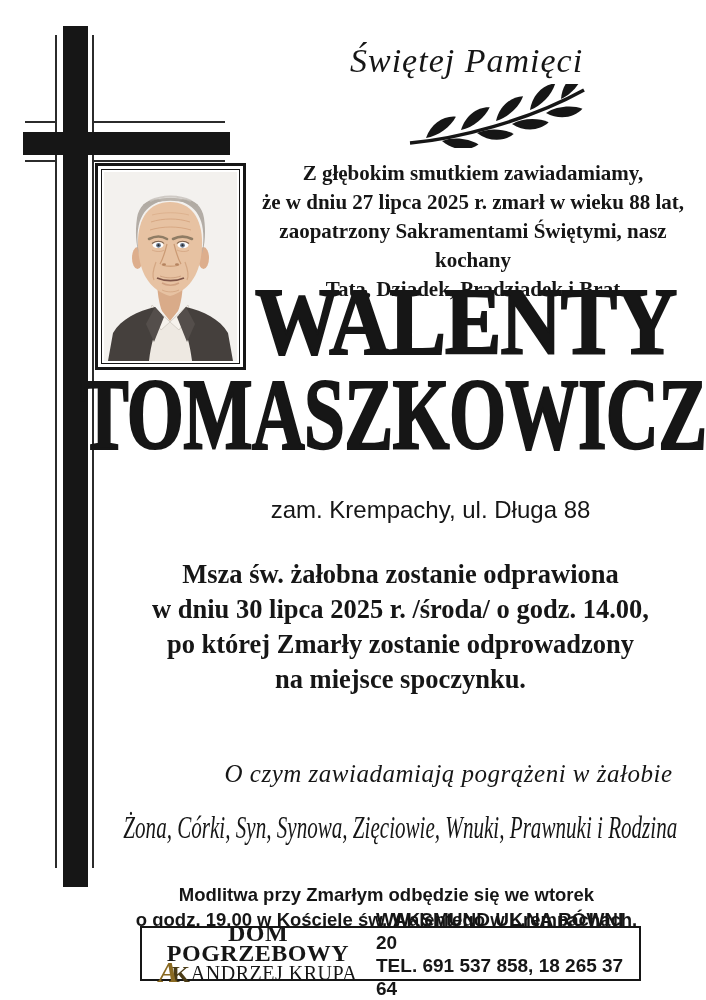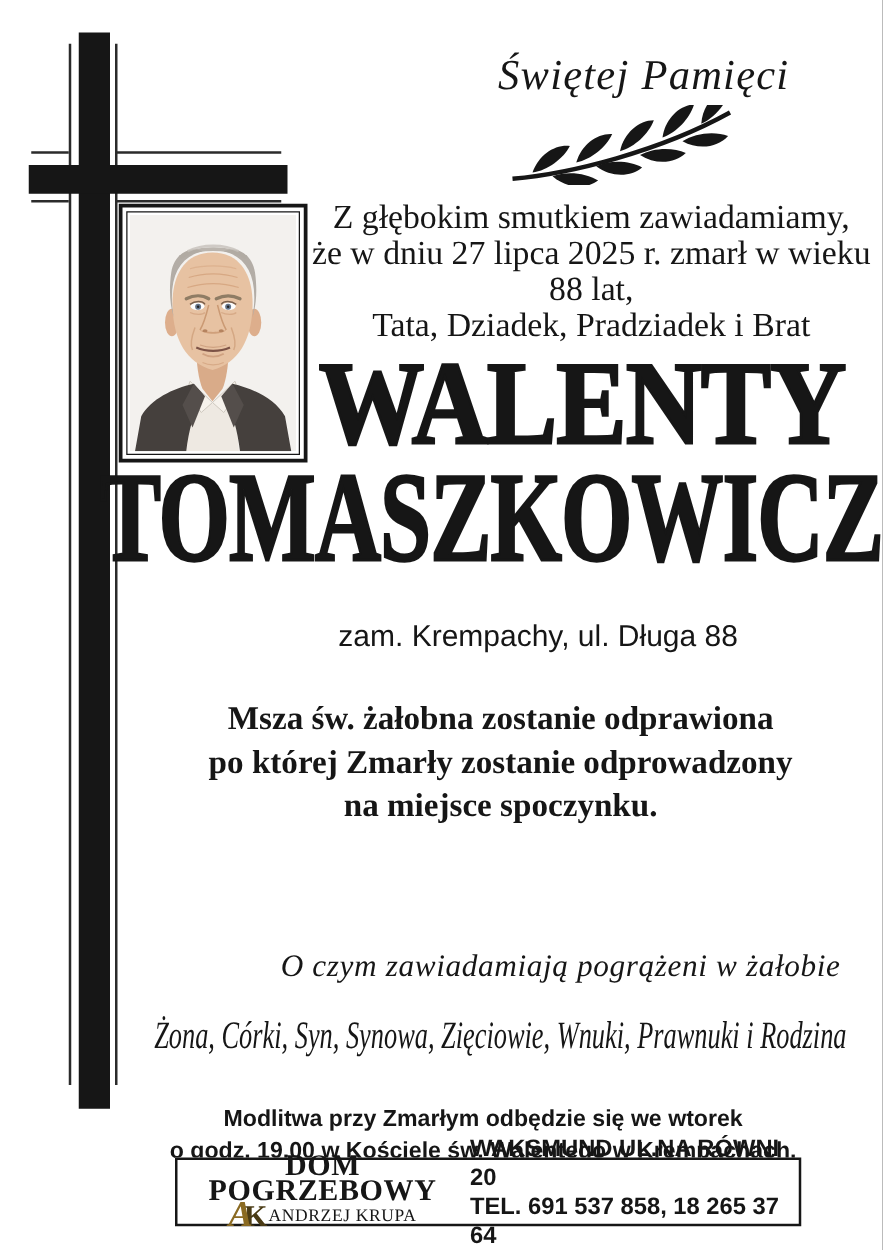--- a/index.html
+++ b/index.html
@@ -16,27 +16,27 @@
   .photo-frame{
     position:absolute;left:95px;top:163px;width:151px;height:207px;
     background:#fff;border:3px solid #161616;box-sizing:border-box;padding:3px;
   }
   .photo-inner{
     width:100%;height:100%;border:1px solid #161616;box-sizing:border-box;padding:2px;
   }
   .photo-inner svg{display:block;width:100%;height:100%;}
   
   .dedication{
-    left:350px;top:42px;width:330px;text-align:center;
+    left:350px;top:42px;width:330px;text-align:left;
     font-style:italic;font-size:34px;letter-spacing:1px;
   }
   .laurel{left:406px;top:84px;width:184px;height:62px;}
   .announce{
     left:240px;top:159px;width:466px;text-align:center;
-    font-weight:normal;font-size:27px;line-height:29px;
+    font-weight:bold;font-size:21px;line-height:29px;
   }
   .name-first{
     left:226px;top:276px;width:480px;height:92px;
     display:flex;align-items:center;justify-content:center;
   }
   .name-first span{
     font-weight:bold;font-size:95px;white-space:nowrap;
     transform:scaleX(0.89);transform-origin:center;
     -webkit-text-stroke:2.2px #161616;letter-spacing:-1px;
   }
@@ -84,21 +84,21 @@
   .fh-name{font-weight:bold;font-size:24px;letter-spacing:0.5px;line-height:20px;}
   .fh-owner-row{display:flex;align-items:center;justify-content:center;height:22px;}
   .fh-mono-a{
     font-style:italic;font-size:29px;line-height:22px;color:#8a6a22;
     font-weight:bold;margin-right:-7px;position:relative;z-index:2;top:-2px;
   }
   .fh-mono-k{
     font-size:24px;line-height:22px;color:#4a3b15;font-weight:bold;
     margin-right:1px;position:relative;z-index:1;
   }
-  .fh-owner{font-size:14px;letter-spacing:0.5px;}
+  .fh-owner{font-size:20px;letter-spacing:0.5px;}
   .fh-right{
     flex:1;text-align:left;font-family:"Liberation Sans",sans-serif;
     font-weight:bold;font-size:19px;line-height:23px;padding-left:2px;
   }
 </style>
 </head>
 <body>
 
 <div id="canvas">
 
@@ -128,20 +128,21 @@
         <path transform="translate(71,49) rotate(-16)" d="M0,0 C9,12 24,16 35,11 C27,3 12,-2 0,0 Z"></path>
         <path transform="translate(106,40) rotate(-20)" d="M0,0 C9,12 24,16 35,11 C27,3 12,-2 0,0 Z"></path>
         <path transform="translate(140,29) rotate(-24)" d="M0,0 C9,12 24,16 35,11 C27,3 12,-2 0,0 Z"></path>
       </g>
     </svg>
   </div>
 
   <div class="abs announce">
     <div>Z głębokim smutkiem zawiadamiamy,</div>
     <div>że w dniu 27 lipca 2025 r. zmarł w wieku 88 lat,</div>
+    <div>zaopatrzony Sakramentami Świętymi, nasz kochany</div>
     <div>Tata, Dziadek, Pradziadek i Brat</div>
   </div>
 
   <div class="photo-frame">
     <div class="photo-inner">
       <svg viewBox="0 0 133 189" preserveAspectRatio="none">
         <rect width="133" height="189" fill="#f6f4f1"></rect>
         <rect width="133" height="189" fill="#efece8" opacity="0.35"></rect>
 
         <path d="M53,104 C53,120 55,132 58,139 L66,149 L74,139 C77,132 79,120 79,104 Z" fill="#d9ab89"></path>
@@ -204,20 +205,21 @@
     <span>WALENTY</span>
   </div>
   <div class="abs name-last">
     <span>TOMASZKOWICZ</span>
   </div>
 
   <div class="abs residence">zam. Krempachy, ul. Długa 88</div>
 
   <div class="abs funeral">
     <div>Msza św. żałobna zostanie odprawiona</div>
+    <div>w dniu 30 lipca 2025 r. /środa/ o godz. 14.00,</div>
     <div>po której Zmarły zostanie odprowadzony</div>
     <div>na miejsce spoczynku.</div>
   </div>
 
   <div class="abs mourn-notice">O czym zawiadamiają pogrążeni w żałobie</div>
   <div class="abs family">
     <span>Żona, Córki, Syn, Synowa, Zięciowie, Wnuki, Prawnuki i Rodzina</span>
   </div>
 
   <div class="abs prayer">

